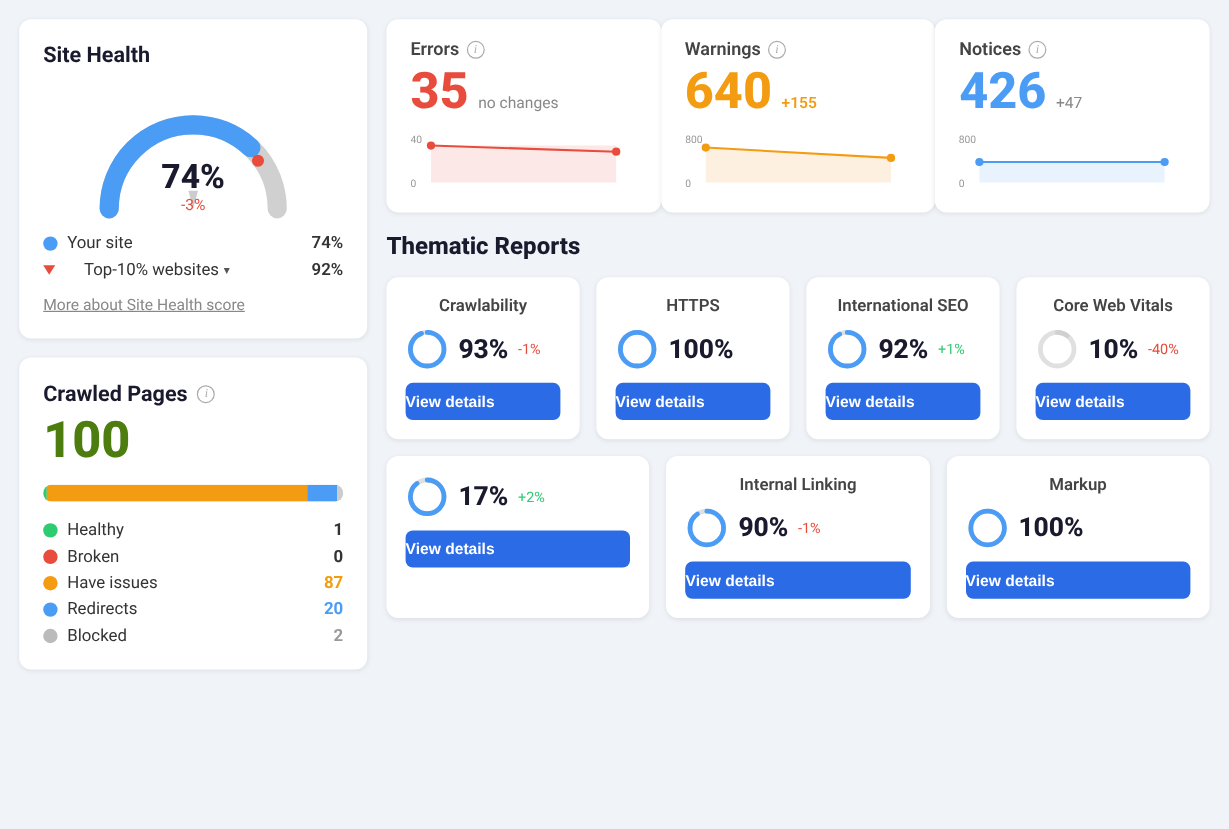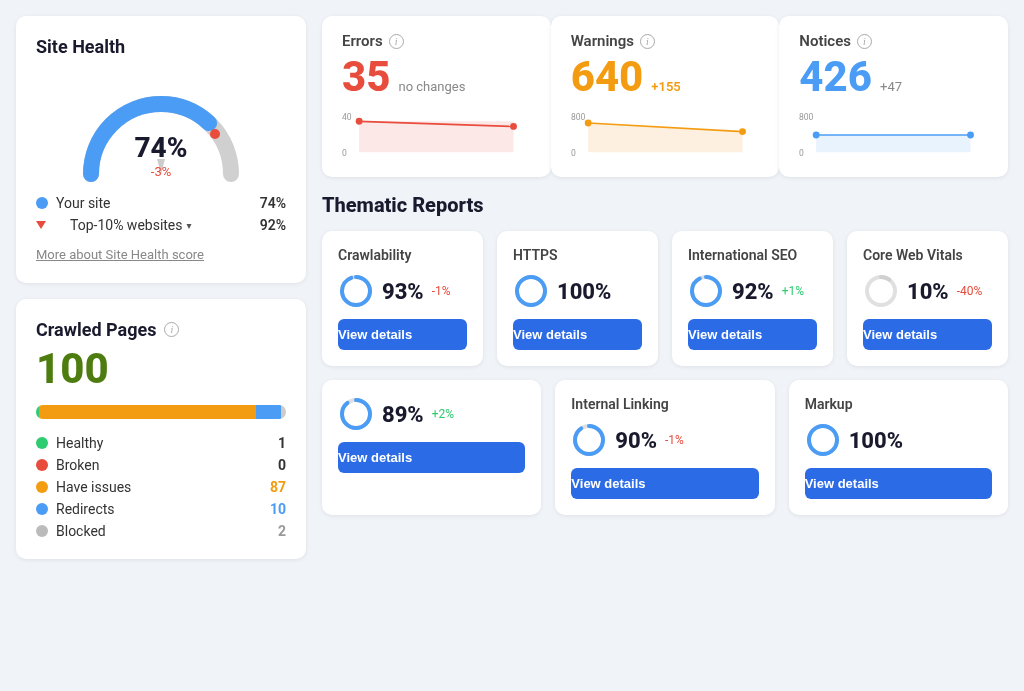--- a/index.html
+++ b/index.html
@@ -191,21 +191,21 @@
     .reports-grid-bottom { display: grid; grid-template-columns: repeat(3, 1fr); gap: 14px; }
     .report-card {
       background: #fff;
       border-radius: 10px;
       padding: 16px;
       box-shadow: 0 1px 4px rgba(0,0,0,0.08);
       display: flex;
       flex-direction: column;
       gap: 10px;
     }
-    .report-name { font-size: 14px; font-weight: 600; color: #444; }
+    .report-name { font-size: 14px; font-weight: 600; color: #444; text-align: center; }
     .report-score-row { display: flex; align-items: center; gap: 8px; }
     .ring-svg { width: 36px; height: 36px; }
     .report-score { font-size: 22px; font-weight: 800; color: #1a1a2e; }
     .report-change { font-size: 12px; }
     .change-neg { color: #e74c3c; }
     .change-pos { color: #2ecc71; }
     .view-btn {
       background: #2b6be6;
       color: #fff;
       border: none;
@@ -298,21 +298,21 @@
             <div class="dot dot-orange"></div>
             <span>Have issues</span>
           </div>
           <span class="crawl-count crawl-count-orange">87</span>
         </div>
         <div class="crawl-legend-row">
           <div class="crawl-legend-left">
             <div class="dot dot-lightblue"></div>
             <span>Redirects</span>
           </div>
-          <span class="crawl-count crawl-count-blue">10</span>
+          <span class="crawl-count crawl-count-blue">20</span>
         </div>
         <div class="crawl-legend-row">
           <div class="crawl-legend-left">
             <div class="dot dot-gray"></div>
             <span>Blocked</span>
           </div>
           <span class="crawl-count crawl-count-gray">2</span>
         </div>
       </div>
     </div>
@@ -444,21 +444,21 @@
       </div>
 
       <div class="reports-grid-bottom" style="margin-top:14px;">
 
         <div class="report-card">
           <div class="report-score-row">
             <svg class="ring-svg" viewBox="0 0 36 36">
               <circle cx="18" cy="18" r="14" fill="none" stroke="#e0e0e0" stroke-width="4"></circle>
               <circle cx="18" cy="18" r="14" fill="none" stroke="#4b9cf5" stroke-width="4" stroke-dasharray="78.28 87.96" stroke-dashoffset="0" stroke-linecap="round" transform="rotate(-90 18 18)"></circle>
             </svg>
-            <span class="report-score">89%</span>
+            <span class="report-score">17%</span>
             <span class="report-change change-pos">+2%</span>
           </div>
           <button class="view-btn">View details</button>
         </div>
 
         <div class="report-card">
           <span class="report-name">Internal Linking</span>
           <div class="report-score-row">
             <svg class="ring-svg" viewBox="0 0 36 36">
               <circle cx="18" cy="18" r="14" fill="none" stroke="#e0e0e0" stroke-width="4"></circle>

